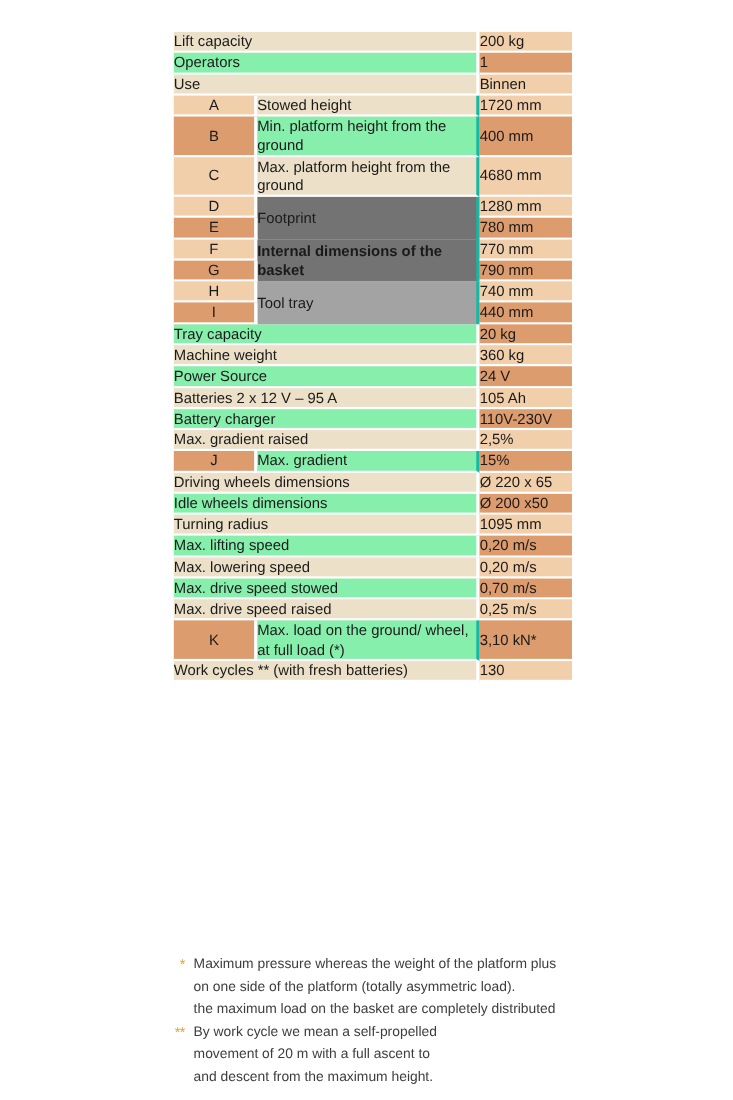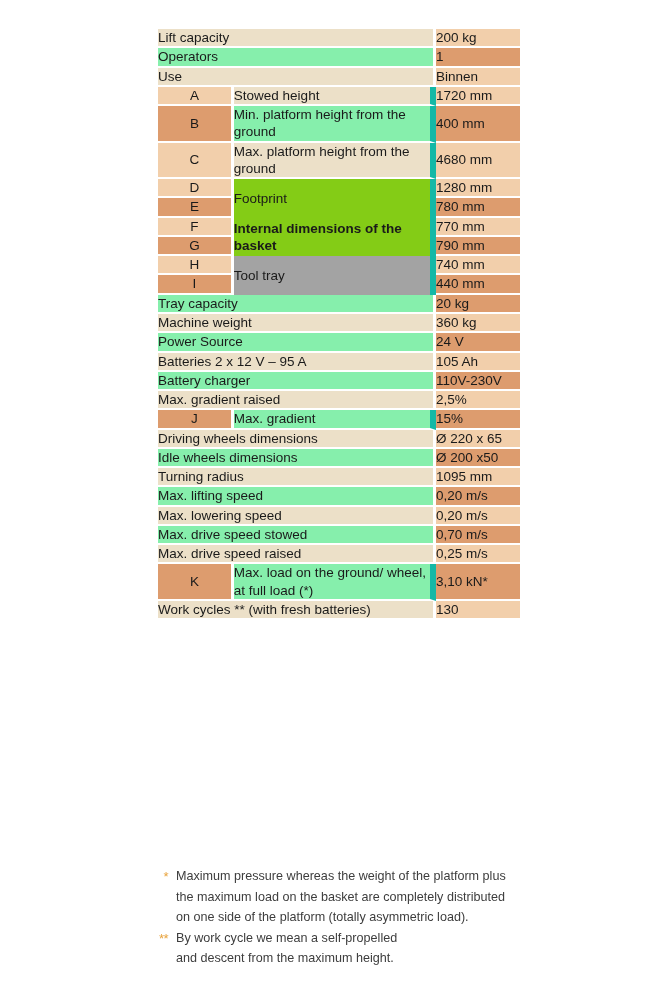--- a/index.html
+++ b/index.html
@@ -46,21 +46,21 @@
   .col-label   { width: 200px; }
   .col-value   { width: 83px;  }
 
   
   .c-letter {
     text-align: center;
     padding: 4px 2px;
   }
   .c-label {
     padding: 5px 0 5px 10px;
-    border-right: 6px solid #14b8a6;
+    border-right: 3px solid #14b8a6;
     margin-top: 31px;
   }
   .c-label-wide {
     padding: 5px 0 5px 10px;
     border-right: 3px solid #ffffff;
   }
   .c-value {
     padding: 5px 0 5px 9px;
   }
   .c-letter { border-right: 3px solid #ffffff; }
@@ -68,21 +68,21 @@
   
   
   .t-lab-light   { background: #ece0c8; }
   .t-val-light   { background: #f2cfab; }
   .t-let-light   { background: #f2cfab; }
   
   .t-lab-med     { background: #86efac; }
   .t-val-med     { background: #dd9c6e; }
   .t-let-med     { background: #dd9c6e; }
   
-  .t-merge-light { background: #84cc16; }
+  .t-merge-light { background: #737373; }
   .t-merge-med   { background: #a3a3a3; }
 
   
   #footnotes {
     position: absolute;
     left: 138px;
     top: 866px;
     width: 400px;
     font-size: 12.6px;
     line-height: 1.63;
@@ -236,26 +236,27 @@
           <td class="c-value t-val-light">130</td>
         </tr>
       </tbody>
   </table>
 
   <div id="footnotes">
       <div class="footnote">
         <div class="fn-marker">*</div>
         <div class="fn-text">
           <div>Maximum pressure whereas the weight of the platform plus</div>
+          <div>on one side of the platform (totally asymmetric load).</div>
           <div>the maximum load on the basket are completely distributed</div>
-          <div>on one side of the platform (totally asymmetric load).</div>
         </div>
       </div>
       <div class="footnote">
         <div class="fn-marker">**</div>
         <div class="fn-text">
           <div>By work cycle we mean a self-propelled</div>
+          <div>movement of 20 m with a full ascent to</div>
           <div>and descent from the maximum height.</div>
         </div>
       </div>
     </div>
 
 </div>
 
 </body></html>

